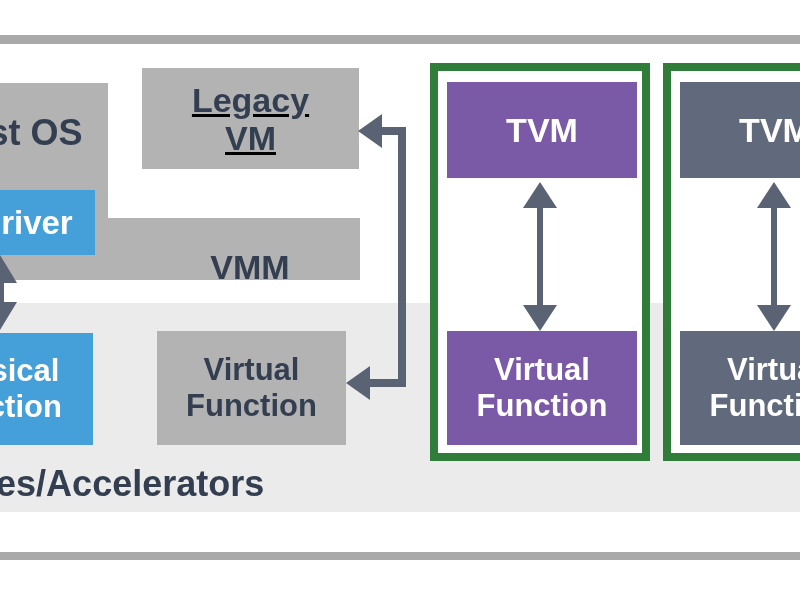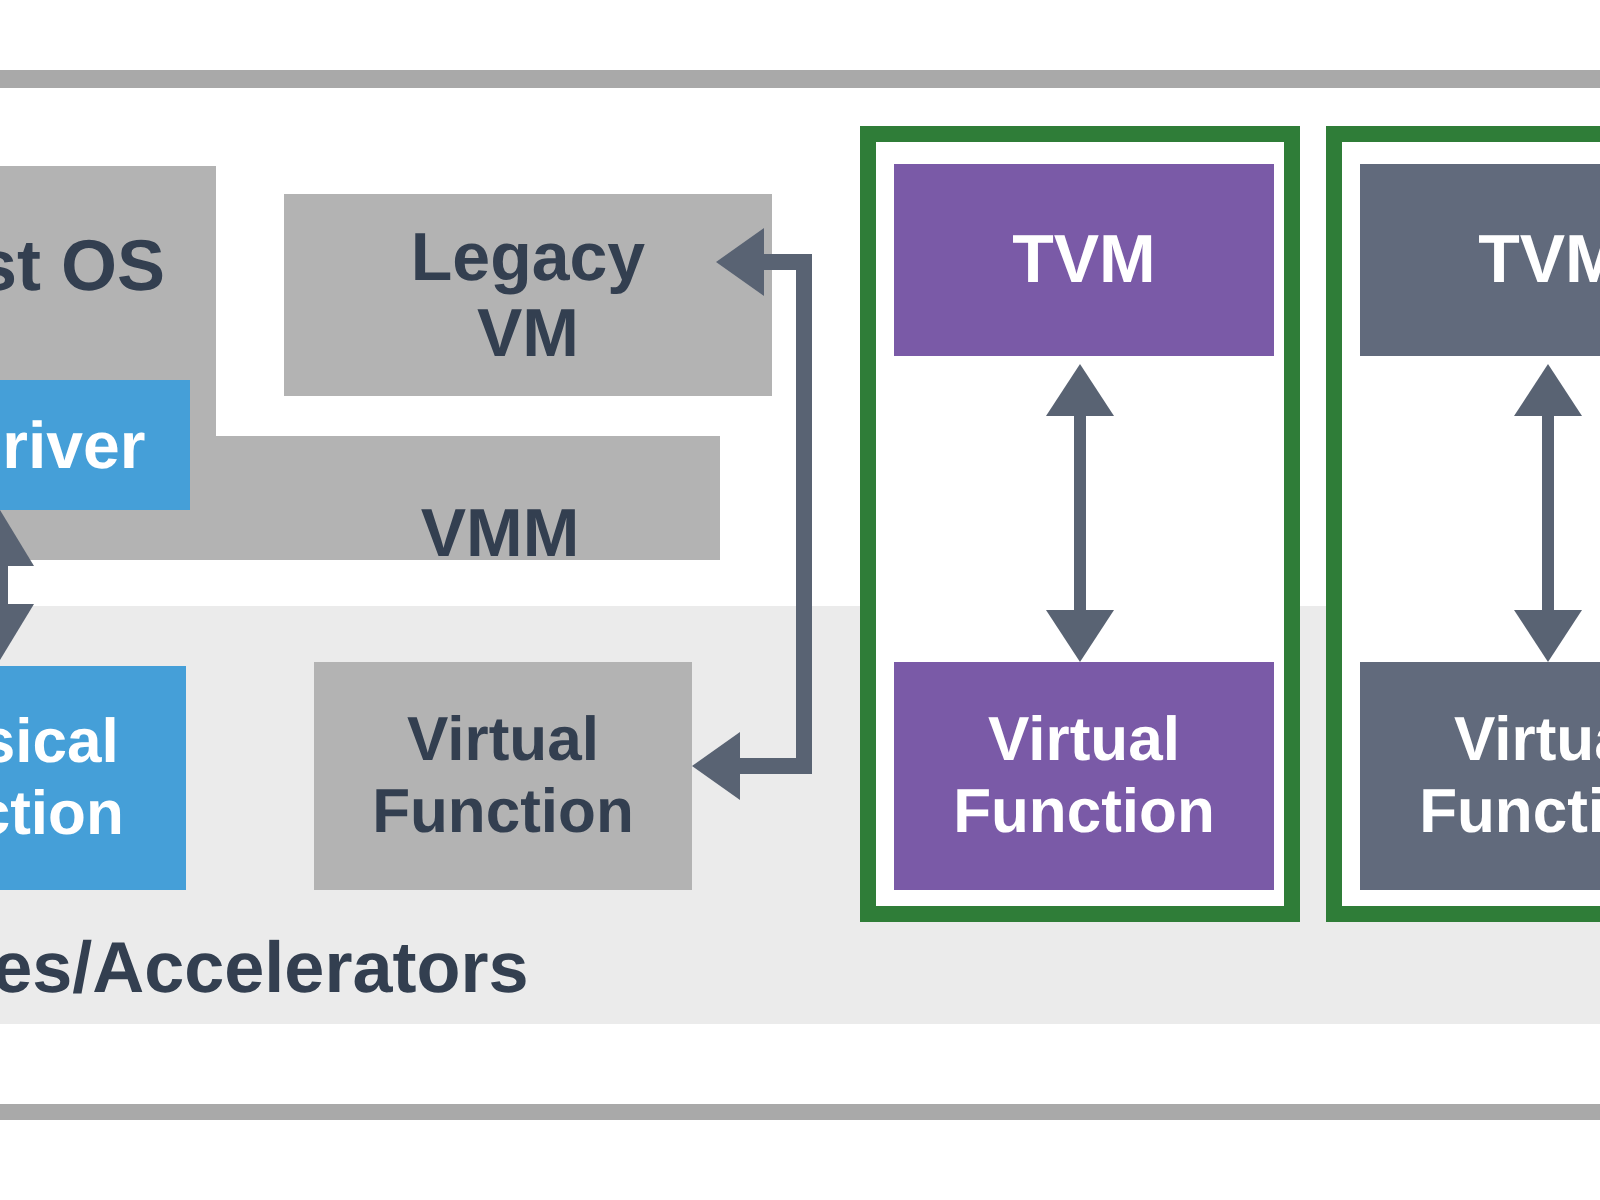--- a/index.html
+++ b/index.html
@@ -23,21 +23,21 @@
   .frame-bottom{left:-10px;top:552px;width:820px;height:8px;background:var(--frame-gray);}
 
   
   .devices-band{left:-10px;top:303px;width:820px;height:209px;background:var(--band-gray);}
 
   
   .host-os-box{left:-85px;top:83px;width:193px;height:197px;background:var(--box-gray);}
   .host-os-label{left:-85px;top:112px;width:193px;font-size:36px;line-height:42px;}
   .vmm-bar{left:-85px;top:218px;width:445px;height:62px;background:var(--box-gray);}
   .vmm-label{left:200px;top:249px;width:100px;font-size:34px;line-height:36px;}
-  .legacy-vm-box{left:142px;top:97px;width:244px;height:101px;background:var(--box-gray);}
+  .legacy-vm-box{left:142px;top:68px;width:217px;height:101px;background:var(--box-gray);text-decoration:underline;}
   .legacy-vm-label{font-size:34px;line-height:38px;}
   .vf-host-box{left:157px;top:331px;width:189px;height:114px;background:var(--box-gray);}
   .vf-host-label{font-size:31px;line-height:36px;}
 
   
   .driver-box{left:-45px;top:190px;width:140px;height:65px;background:var(--blue);}
   .driver-label{font-size:33px;}
   .pf-box{left:-100px;top:333px;width:193px;height:112px;background:var(--blue);}
   .pf-label{font-size:31px;line-height:36px;}
 

